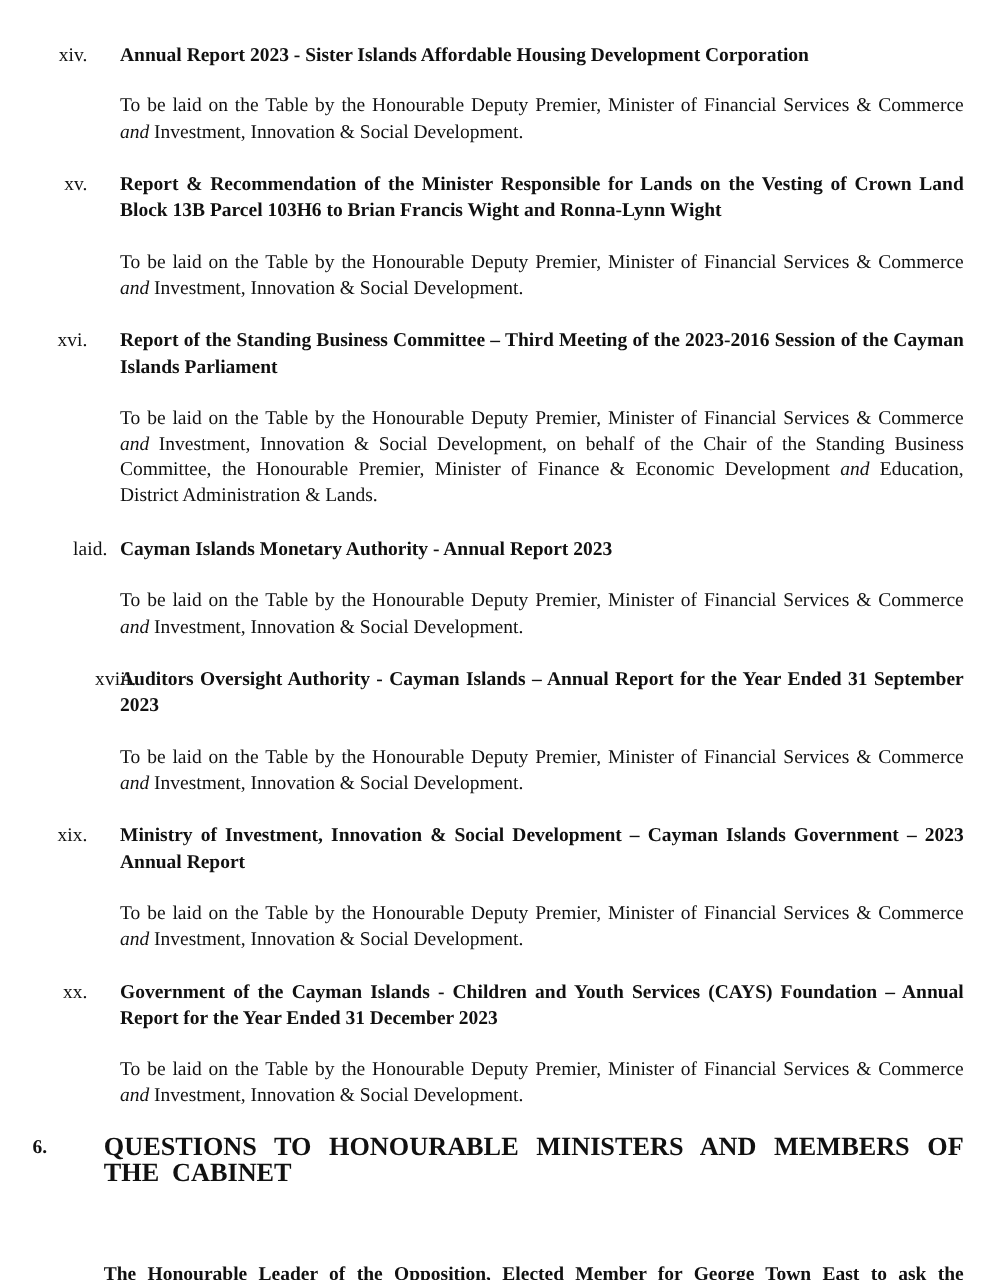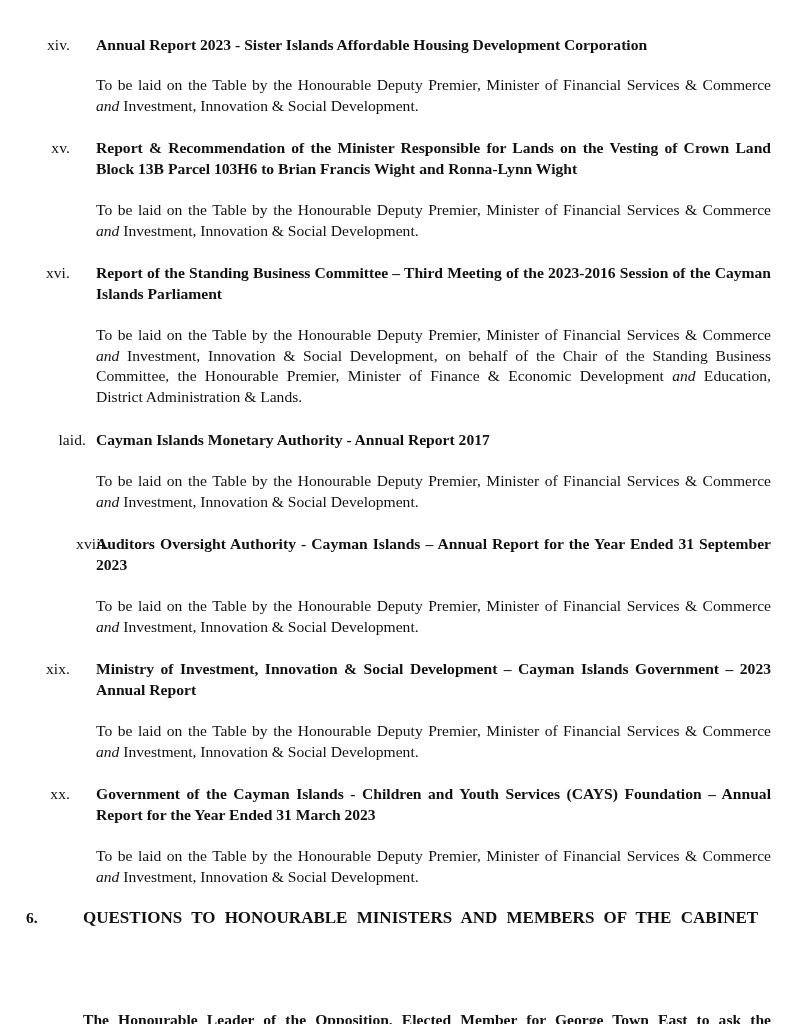--- a/index.html
+++ b/index.html
@@ -63,21 +63,21 @@
       left: 26px;
       font-weight: bold;
       font-size: 15.6px;
       line-height: 21px;
     }
     .section-title {
       position: absolute;
       left: 83px;
       width: 688px;
       font-weight: bold;
-      font-size: 17px;
+      font-size: 21px;
       line-height: 21px;
       text-align: justify;
       text-align-last: left;
       word-spacing: 5px;
     }
     .section-body {
       position: absolute;
       left: 83px;
       width: 688px;
       font-weight: bold;
@@ -105,39 +105,39 @@
   </div>
 
   <div class="item" style="top:262px;">
     <div class="numeral">xvi.</div>
     <div class="title">Report of the Standing Business Committee – Third Meeting of the 2023-2016 Session of the Cayman Islands Parliament</div>
     <div class="desc" style="top:63px;"><span>To be laid on the Table by the Honourable Deputy Premier, Minister of Financial Services &amp; Commerce </span><em>and</em><span> Investment, Innovation &amp; Social Development, on behalf of the Chair of the Standing Business Committee, the Honourable Premier, Minister of Finance &amp; Economic Development </span><em>and</em><span> Education, District Administration &amp; Lands.</span></div>
   </div>
 
   <div class="item" style="top:429px;">
     <div class="numeral" style="width:86px;">laid.</div>
-    <div class="title">Cayman Islands Monetary Authority - Annual Report 2017</div>
+    <div class="title">Cayman Islands Monetary Authority - Annual Report 2023</div>
     <div class="desc" style="top:42px;"><span>To be laid on the Table by the Honourable Deputy Premier, Minister of Financial Services &amp; Commerce </span><em>and</em><span> Investment, Innovation &amp; Social Development.</span></div>
   </div>
 
   <div class="item" style="top:533px;">
     <div class="numeral" style="width:86px;margin-left:23px;">xviii.</div>
     <div class="title">Auditors Oversight Authority - Cayman Islands – Annual Report for the Year Ended 31 September 2023</div>
     <div class="desc" style="top:63px;"><span>To be laid on the Table by the Honourable Deputy Premier, Minister of Financial Services &amp; Commerce </span><em>and</em><span> Investment, Innovation &amp; Social Development.</span></div>
   </div>
 
   <div class="item" style="top:658px;">
     <div class="numeral">xix.</div>
     <div class="title" style="text-align-last:auto;">Ministry of Investment, Innovation &amp; Social Development – Cayman Islands Government – 2023 Annual Report</div>
     <div class="desc" style="top:63px;"><span>To be laid on the Table by the Honourable Deputy Premier, Minister of Financial Services &amp; Commerce </span><em>and</em><span> Investment, Innovation &amp; Social Development.</span></div>
   </div>
 
   <div class="item" style="top:783px;">
     <div class="numeral">xx.</div>
-    <div class="title">Government of the Cayman Islands - Children and Youth Services (CAYS) Foundation – Annual Report for the Year Ended 31 March 2023</div>
+    <div class="title">Government of the Cayman Islands - Children and Youth Services (CAYS) Foundation – Annual Report for the Year Ended 31 December 2023</div>
     <div class="desc" style="top:63px;"><span>To be laid on the Table by the Honourable Deputy Premier, Minister of Financial Services &amp; Commerce </span><em>and</em><span> Investment, Innovation &amp; Social Development.</span></div>
   </div>
 
   <div class="item" style="top:907px;">
     <div class="section-num">6.</div>
     <div class="section-title">QUESTIONS TO HONOURABLE MINISTERS AND MEMBERS OF THE CABINET</div>
     <div class="section-body" style="top:63px;margin-top:39px;">The Honourable Leader of the Opposition, Elected Member for George Town East to ask the Honourable Minister of Border Control, Labour and Culture</div>
   </div>
 
 </div>

